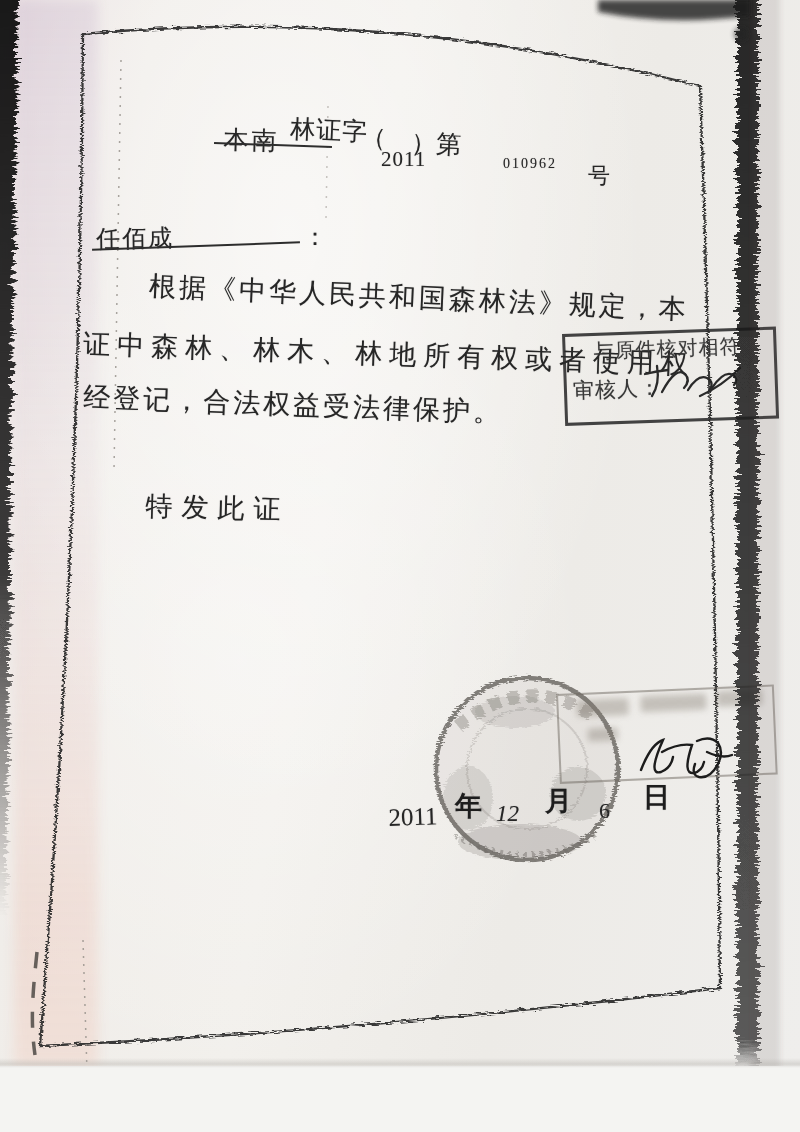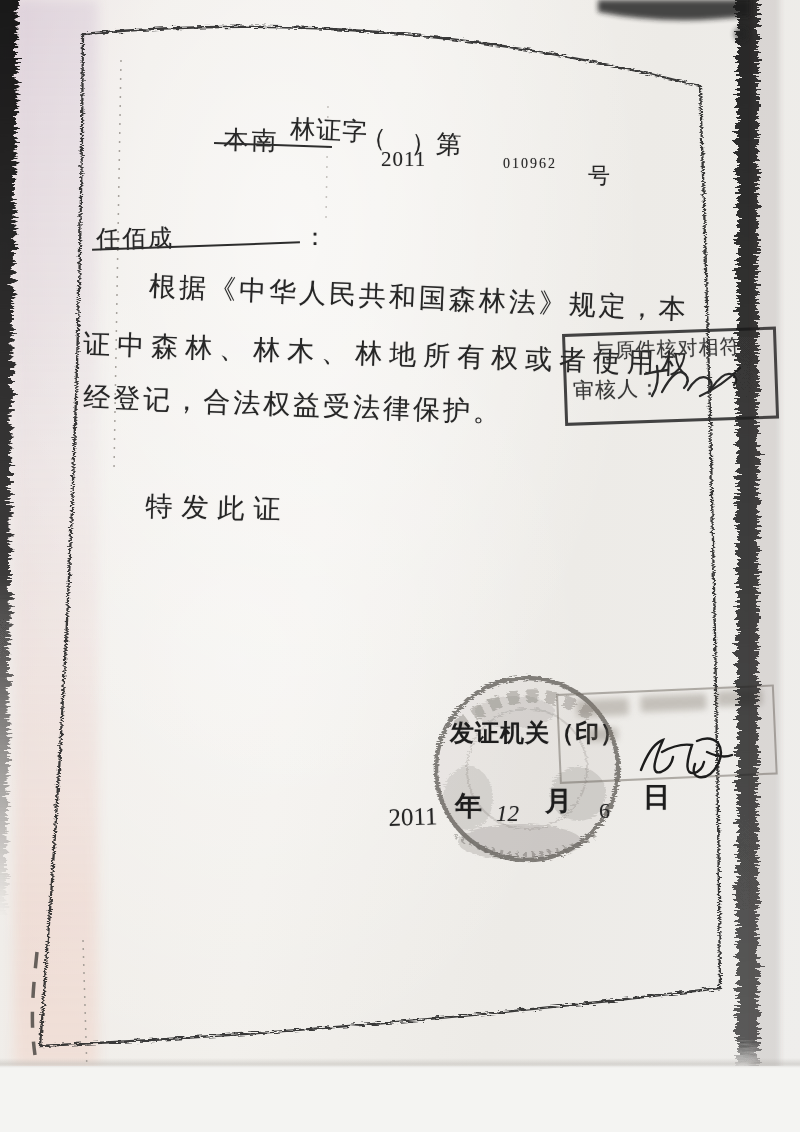--- a/index.html
+++ b/index.html
@@ -126,21 +126,20 @@
   <span class="txt b2">证中森林、林木、林地所有权或者使用权</span>
   <span class="txt b3">经登记，合法权益受法律保护。</span>
 
   <span class="txt issue">特发此证</span>
 
   <div class="stamp1">
     <span class="txt s1-l1">与原件核对相符</span>
     <span class="txt s1-l2">审核人：</span>
   </div>
 
-  <span class="txt hei issuer">发证机关（印）</span>
 
   <div class="stamp2">
     <span class="smudge" style="left:18px;top:5px;width:52px;height:17px;"></span>
     <span class="smudge" style="left:82px;top:4px;width:66px;height:16px;"></span>
     <span class="smudge" style="left:158px;top:2px;width:46px;height:16px;"></span>
     <span class="smudge" style="left:28px;top:34px;width:30px;height:13px;"></span>
   </div>
 
   <span class="txt d-year">2011</span>
   <span class="txt hei d-yu">年</span>

